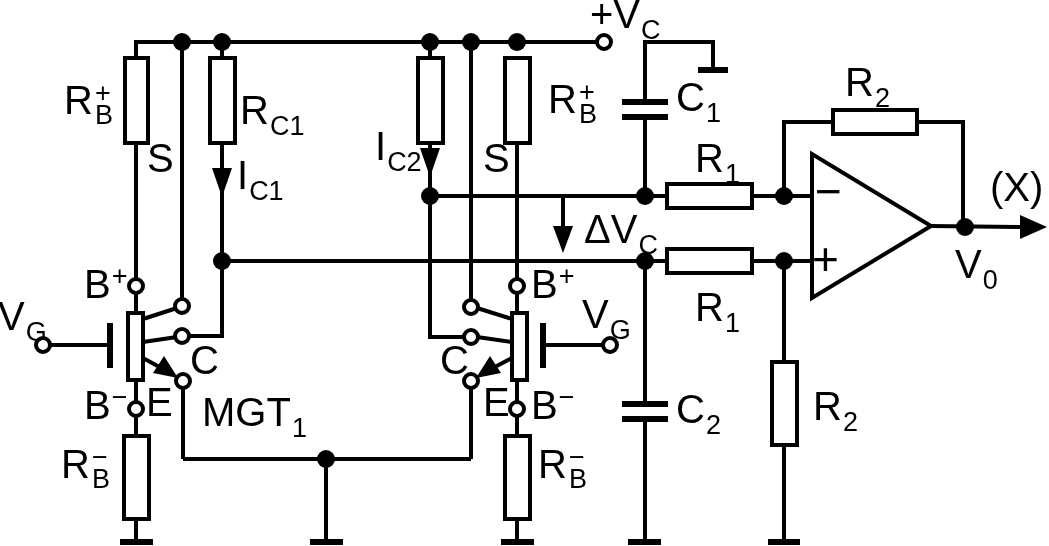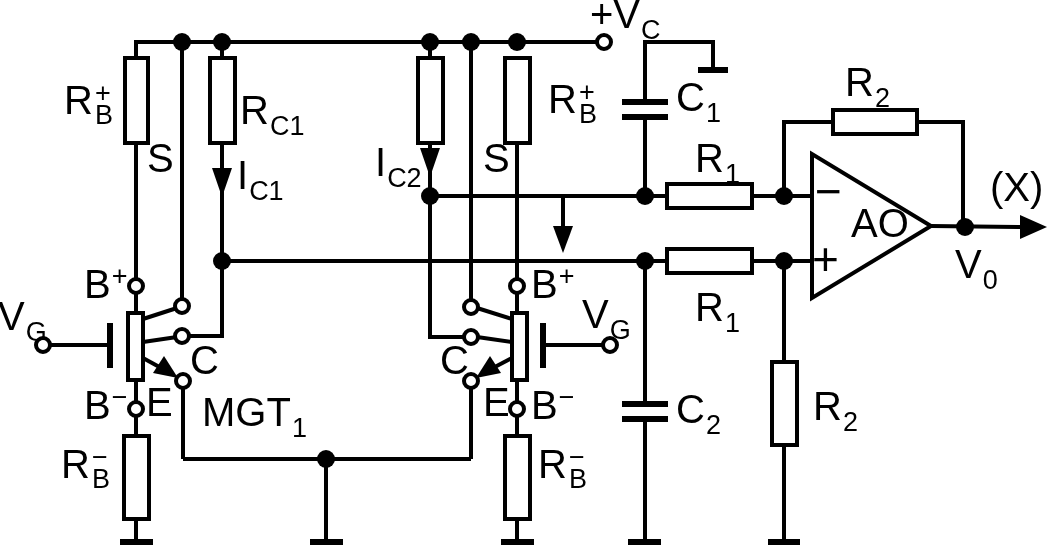--- a/index.html
+++ b/index.html
@@ -166,32 +166,32 @@
   </g>
 </svg>
 
 <div class="lbl" style="left:64px;top:80px"><span>R</span><span class="stack">
         <span>+</span>
         <span>B</span>
       </span></div>
 <div class="lbl" style="left:147px;top:138px"><span>S</span></div>
 <div class="lbl" style="left:240px;top:90px"><span>R</span><span class="sub">C1</span></div>
 <div class="lbl" style="left:237px;top:155px"><span>I</span><span class="sub">C1</span></div>
-<div class="lbl" style="left:375px;top:142px"><span>I</span><span class="sub">C2</span></div>
+<div class="lbl" style="left:375px;top:126px"><span>I</span><span class="sub">C2</span></div>
 <div class="lbl" style="left:483px;top:138px"><span>S</span></div>
 <div class="lbl" style="left:548px;top:79px"><span>R</span><span class="stack">
         <span>+</span>
         <span>B</span>
       </span></div>
 <div class="lbl" style="left:590px;top:-6px"><span>+V</span><span class="sub">C</span></div>
 <div class="lbl" style="left:676px;top:77px"><span>C</span><span class="sub">1</span></div>
 <div class="lbl" style="left:695px;top:138px"><span>R</span><span class="sub">1</span></div>
 <div class="lbl" style="left:845px;top:62px"><span>R</span><span class="sub">2</span></div>
+<div class="lbl" style="left:584px;top:209px"><span>ΔV</span><span class="sub">C</span></div>
 <div class="lbl" style="left:990px;top:167px"><span>(X)</span></div>
-<div class="lbl" style="left:851px;top:203px"><span>AO</span></div>
 <div class="lbl big" style="left:815px;top:168px"><span>−</span></div>
 <div class="lbl big" style="left:812px;top:236px"><span>+</span></div>
 <div class="lbl" style="left:955px;top:244px"><span>V</span><span class="sub">0</span></div>
 <div class="lbl" style="left:695px;top:287px"><span>R</span><span class="sub">1</span></div>
 <div class="lbl" style="left:-2px;top:296px"><span>V</span><span class="sub">G</span></div>
 <div class="lbl" style="left:84px;top:264px"><span>B</span><span class="sup">+</span></div>
 <div class="lbl" style="left:84px;top:385px"><span>B</span><span class="sup">−</span></div>
 <div class="lbl" style="left:190px;top:340px"><span>C</span></div>
 <div class="lbl" style="left:146px;top:382px"><span>E</span></div>
 <div class="lbl" style="left:202px;top:392px"><span>MGT</span><span class="sub">1</span></div>

